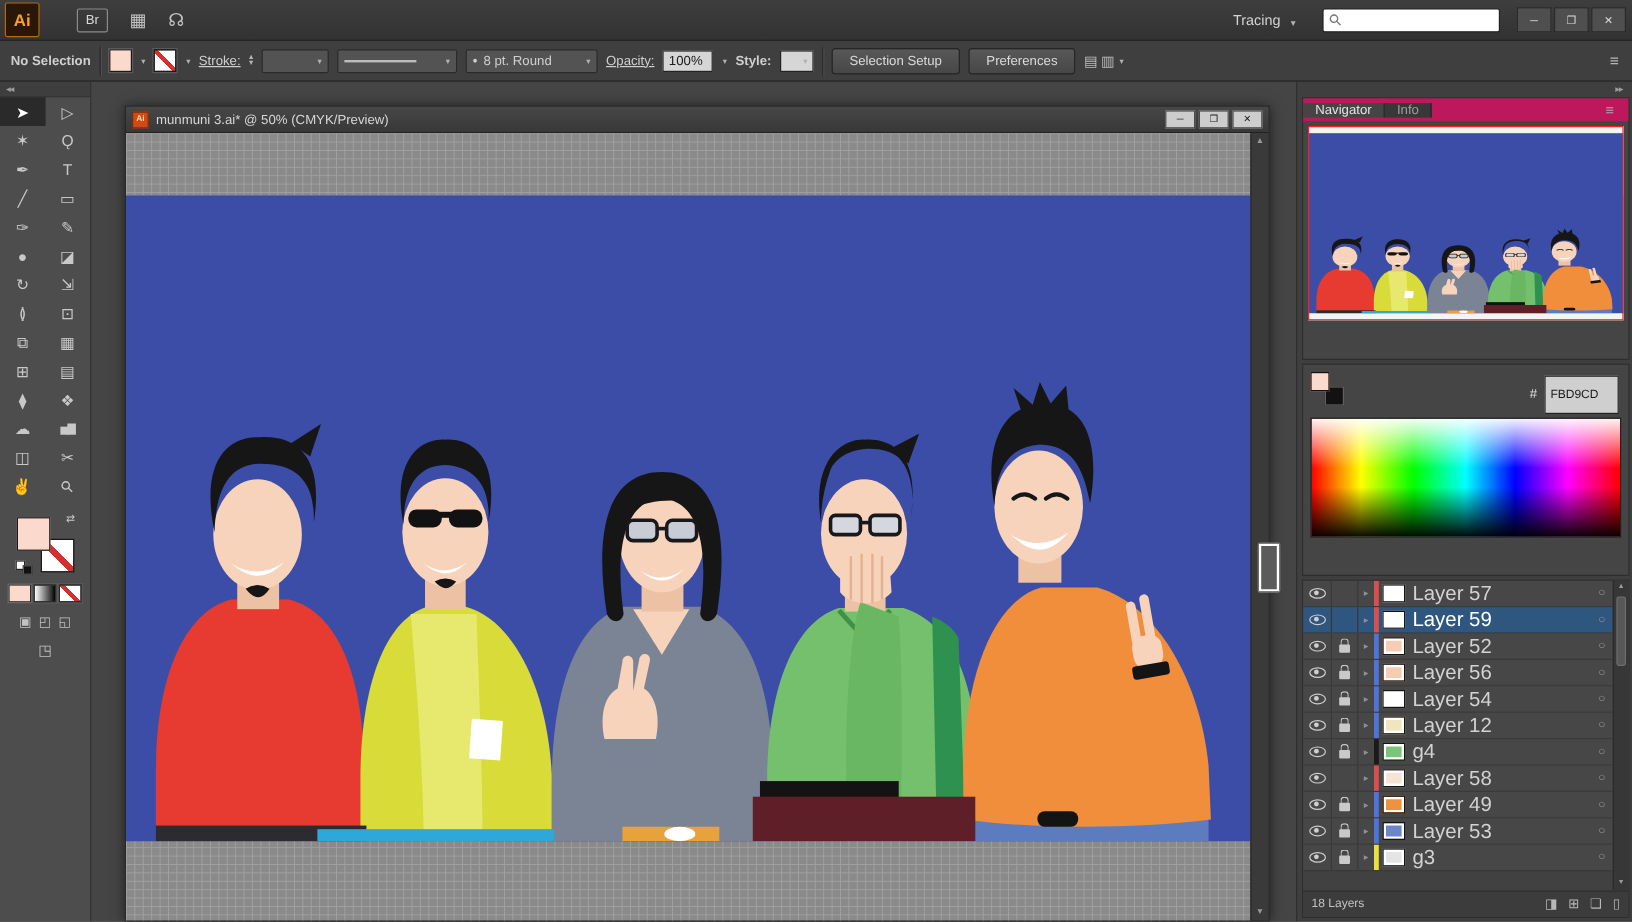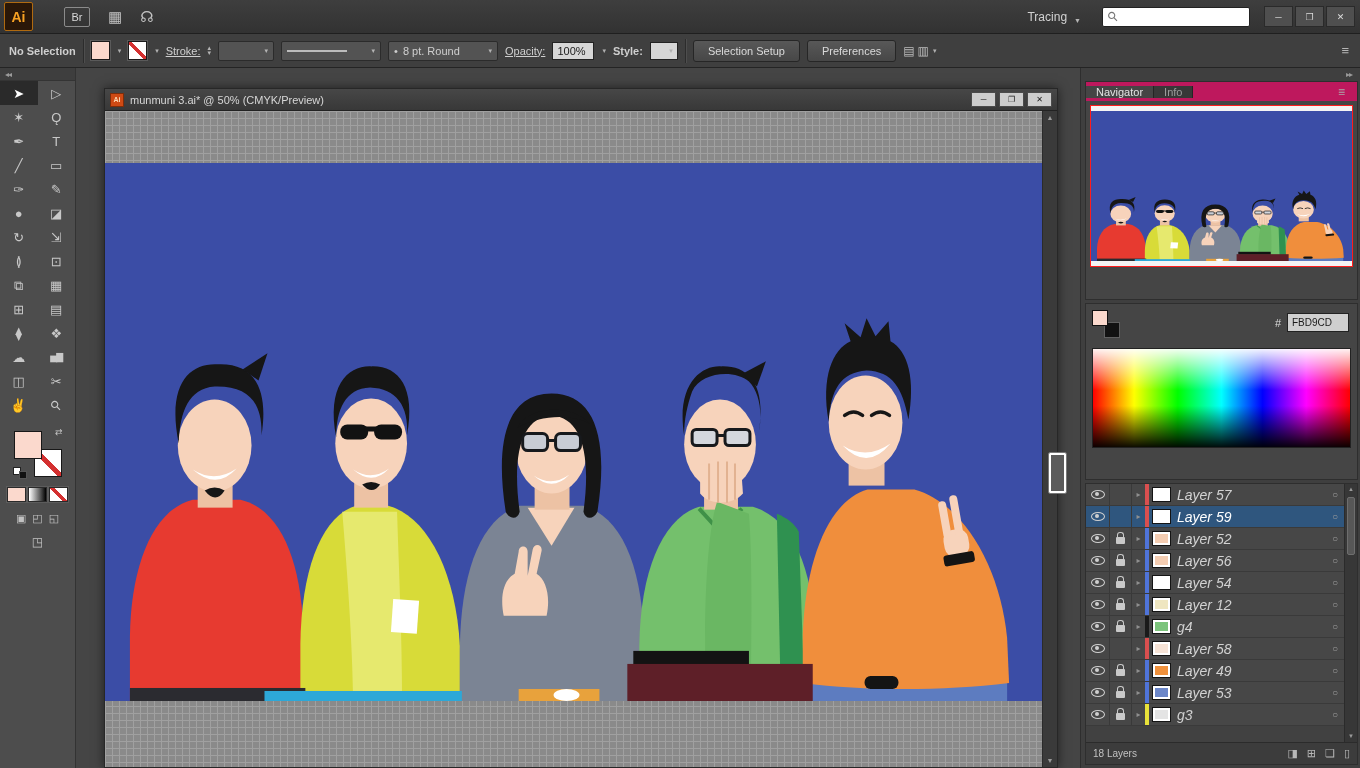--- a/index.html
+++ b/index.html
@@ -137,21 +137,21 @@
     background:#bdbdbd; border:1px solid #333; }
 
   .color-panel { height:177px; flex:0 0 auto; }
   .color-content { flex:1; position:relative; padding:6px; }
   .mini-fs { position:relative; width:30px; height:28px; }
   .mini-fill { position:absolute; left:0; top:0; width:16px; height:16px; border:1px solid #111; z-index:2; }
   .mini-stroke { position:absolute; right:2px; bottom:0; width:16px; height:16px;
     background:#121212; border:1px solid #606060; }
   .hex-row { position:absolute; right:8px; top:9px; display:flex; align-items:center; gap:6px; }
   .hex-label { color:#ddd; font-size:11px; }
-  .hex-input { width:62px; height:19px; background:#cfcfcf; border:1px solid #222;
+  .hex-input { width:62px; height:32px; background:#cfcfcf; border:1px solid #222;
     color:#1a1a1a; font-size:10px; display:flex; align-items:center; padding:0 4px; }
   .spectrum { position:absolute; left:6px; right:6px; top:44px; height:100px; border:1px solid #222;
     background:
       linear-gradient(to bottom, rgba(255,255,255,.95) 0%, rgba(255,255,255,0) 42%, rgba(0,0,0,0) 58%, rgba(0,0,0,.95) 100%),
       linear-gradient(to right,#f00 0%,#ff0 16%,#0f0 33%,#0ff 50%,#00f 66%,#f0f 83%,#f00 100%); }
 
   .layers-panel { flex:1 1 auto; min-height:0; }
   .layers-body { flex:1; position:relative; background:#414141; min-height:0; overflow:hidden; }
   .layer-rows { position:absolute; left:0; top:0; right:13px; bottom:0; }
   .layer-row { height:22px; display:flex; align-items:center; background:#474747;
@@ -167,22 +167,22 @@
     background:#cfcfcf; top:1px; left:3.5px; }
   .lock { width:9px; height:7px; background:#c9c9c9; border-radius:1px; position:relative;
     visibility:hidden; margin-top:4px; }
   .layer-row.locked .lock { visibility:visible; }
   .lock::before { content:""; position:absolute; width:5px; height:5px; border:1.5px solid #c9c9c9;
     border-bottom:none; border-radius:3px 3px 0 0; top:-5px; left:0.5px; }
   .tri { width:13px; text-align:center; color:#8f8f8f; font-size:8px; flex:0 0 auto; }
   .colorbar { width:4px; height:100%; flex:0 0 auto; }
   .thumb { width:19px; height:15px; border:1px solid #141414; box-shadow:inset 0 0 0 2px #fff;
     margin:0 3px; flex:0 0 auto; }
-  .lname { flex:1; font-size:14px; color:#d2d2d2; padding-left:3px; white-space:nowrap;
-    overflow:hidden;font-style:italic; }
+  .lname { flex:1; font-size:17px; color:#d2d2d2; padding-left:3px; white-space:nowrap;
+    overflow:hidden; }
   .target { width:18px; text-align:center; color:#9c9c9c; font-size:10px; flex:0 0 auto; }
   .layers-scroll { position:absolute; right:0; top:0; bottom:0; width:13px; background:#373737;
     border-left:1px solid #2b2b2b; }
   .layers-scroll .arr { position:absolute; left:0; right:0; height:11px; text-align:center;
     color:#9a9a9a; font-size:6px; line-height:11px; }
   .layers-scroll .arr.dn { bottom:0; }
   .layers-scroll .thumb2 { position:absolute; left:2px; right:2px; top:13px; height:58px;
     background:#575757; border:1px solid #6e6e6e; border-radius:2px; }
   .layers-status { height:22px; background:#3c3c3c; border-top:1px solid #2b2b2b;
     display:flex; align-items:center; padding:0 7px; font-size:10px; color:#c2c2c2; flex:0 0 auto; }

